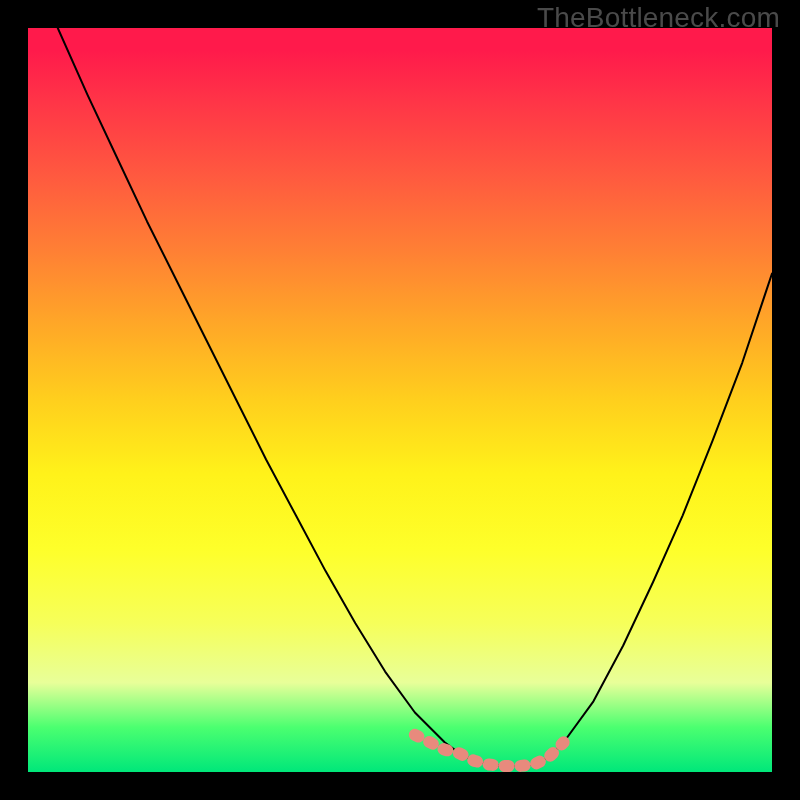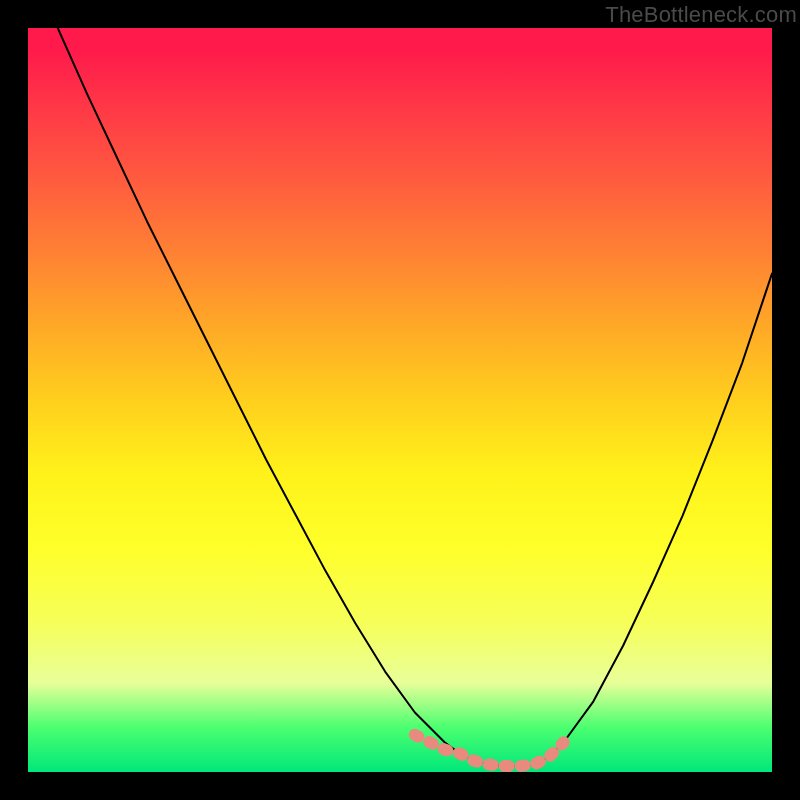--- a/index.html
+++ b/index.html
@@ -5,23 +5,23 @@
   * { margin: 0; padding: 0; box-sizing: border-box; }
   html, body { width: 800px; height: 800px; overflow: hidden; }
   body {
     background: #000;
     position: relative;
     font-family: Arial, Helvetica, sans-serif;
   }
   .watermark {
     position: absolute;
     top: 2px;
-    right: 3px;
+    right: 20px;
     color: #4a4a4a;
-    font-size: 22px;
+    font-size: 28px;
     font-weight: 500;
     letter-spacing: 0.2px;
     z-index: 10;
   }
   .plot-wrap {
     position: absolute;
     left: 28px;
     top: 28px;
     width: 744px;
     height: 744px;

